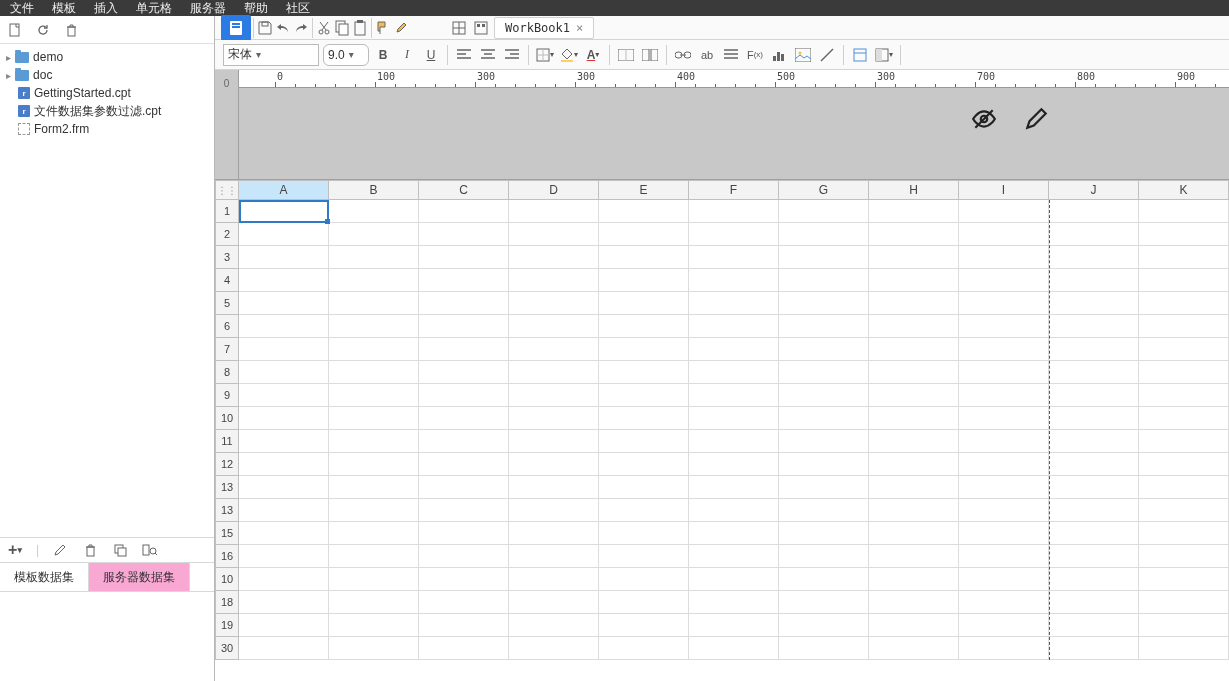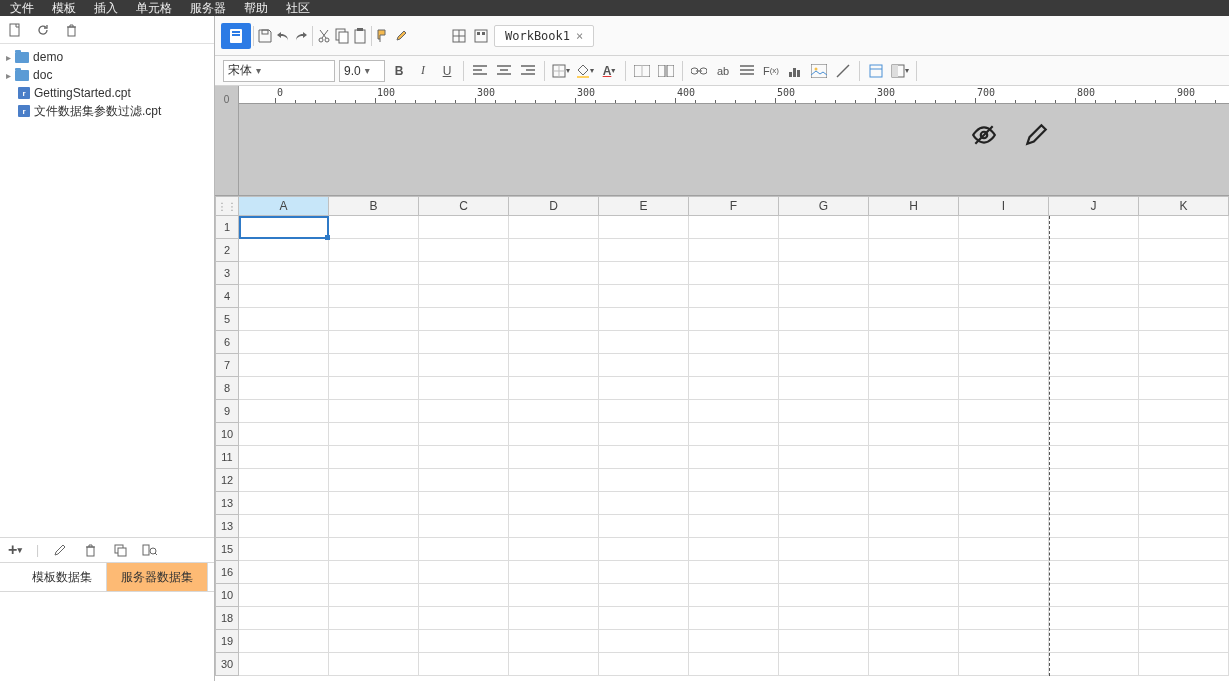--- a/index.html
+++ b/index.html
@@ -12,25 +12,25 @@
 .left-tools { height: 28px; display: flex; align-items: center; padding: 0 6px; gap: 10px; border-bottom: 1px solid #e0e0e0; }
 .icon-btn { width: 18px; height: 18px; display: flex; align-items: center; justify-content: center; cursor: pointer; color: #555; }
 .tree { flex: 1; overflow: auto; padding: 4px 0; font-size: 12px; }
 .tree-item { display: flex; align-items: center; height: 18px; padding-left: 6px; gap: 4px; cursor: pointer; white-space: nowrap; }
 .folder-icon { width: 14px; height: 11px; background: #5b9bd5; border-radius: 1px; position: relative; }
 .folder-icon::before { content: ""; position: absolute; top: -2px; left: 0; width: 6px; height: 2px; background: #5b9bd5; border-radius: 1px 1px 0 0; }
 .cpt-icon { width: 12px; height: 12px; background: #4a7ec8; border-radius: 1px; display: flex; align-items: center; justify-content: center; color: #fff; font-size: 8px; font-weight: bold; }
 .frm-icon { width: 12px; height: 12px; border: 1px dashed #999; }
 .arrow { color: #888; font-size: 10px; }
 .ds-tools { height: 26px; display: flex; align-items: center; padding: 0 6px; gap: 12px; border-top: 1px solid #d8d8d8; border-bottom: 1px solid #d8d8d8; }
-.ds-tabs { height: 28px; display: flex; padding-left: 18px; }
+.ds-tabs { height: 28px; display: flex; }
 .ds-tab { padding: 6px 14px; font-size: 12px; border-right: 1px solid #d8d8d8; background: #fff; cursor: pointer; }
-.ds-tab.active { background: #fdba74; text-align: right; }
+.ds-tab.active { background: #f9a8d4; text-align: right; }
 .right { flex: 1; display: flex; flex-direction: column; }
-.toolbar-row { height: 40px; display: flex; align-items: center; padding: 0 6px; border-bottom: 1px solid #d4d4d4; background: #fafafa; }
+.toolbar-row { height: 24px; display: flex; align-items: center; padding: 0 6px; border-bottom: 1px solid #d4d4d4; background: #fafafa; }
 .bigblue { width: 30px; height: 26px; background: #2c7be5; border-radius: 2px; display: flex; align-items: center; justify-content: center; }
 .sep { width: 1px; height: 20px; background: #d0d0d0; margin: 0 2px; }
 .tb-icon { width: 18px; height: 18px; display: flex; align-items: center; justify-content: center; cursor: pointer; color: #666; }
 .tabbar { display: flex; align-items: center; gap: 4px; margin-left: 40px; }
 .tab { display: flex; align-items: center; padding: 3px 10px; font-family: "SimSun", monospace; font-size: 12px; border: 1px solid transparent; border-radius: 2px; gap: 6px; }
 .tab.active { background: #fff; border-color: #d0d0d0; }
 .tab .close { color: #888; cursor: pointer; font-size: 12px; }
 .fmt-row { height: 30px; display: flex; align-items: center; padding: 0 8px; gap: 4px; border-bottom: 1px solid #d4d4d4; background: #fafafa; }
 .combo { height: 22px; border: 1px solid #bbb; background: #fff; font-size: 12px; padding: 0 4px; display: flex; align-items: center; gap: 4px; cursor: pointer; }
 .combo .caret { color: #666; font-size: 10px; }
@@ -106,20 +106,24 @@
           <span>doc</span>
         </div>
       <div class="tree-item" style="padding-left:18px">
           <span class="cpt-icon">r</span>
           <span>GettingStarted.cpt</span>
         </div>
       <div class="tree-item" style="padding-left:18px">
           <span class="cpt-icon">r</span>
           <span>文件数据集参数过滤.cpt</span>
         </div>
+      <div class="tree-item" style="padding-left:18px">
+          <span class="frm-icon"></span>
+          <span>Form2.frm</span>
+        </div>
     </div>
     <div class="ds-tools">
       <span class="icon-btn" style="font-size:16px;font-weight:bold;">+<span style="font-size:9px;">▾</span></span>
       <span style="color:#ccc;">|</span>
       <span class="icon-btn">
           <svg width="14" height="14" viewBox="0 0 14 14">
             <path d="M2 12l1-3 7-7 2 2-7 7-3 1z" fill="none" stroke="#666"></path>
           </svg>
         </span>
       <span class="icon-btn">
@@ -223,25 +227,25 @@
             </svg>
           </span>
         <div class="tab active">
           <span>WorkBook1</span>
           <span class="close">×</span>
         </div>
       </div>
     </div>
 
     <div class="fmt-row">
-      <div class="combo" style="width:112px;">
+      <div class="combo" style="width:96px;">
           <span>宋体</span>
           <span class="caret">▾</span>
         </div>
-      <div class="combo" style="width:46px;">
+      <div class="combo" style="width:46px;border-radius:6px;">
           <span>9.0</span>
           <span class="caret">▾</span>
         </div>
       <span class="fmt-icon" style="font-weight:bold;">B</span>
       <span class="fmt-icon" style="font-style:italic;font-family:serif;">I</span>
       <span class="fmt-icon" style="text-decoration:underline;">U</span>
       <div class="sep"></div>
       <span class="fmt-icon">
           <svg width="14" height="12" viewBox="0 0 14 12">
             <path d="M0 1h14M0 5h9M0 9h14" stroke="#666" stroke-width="1.5"></path>

